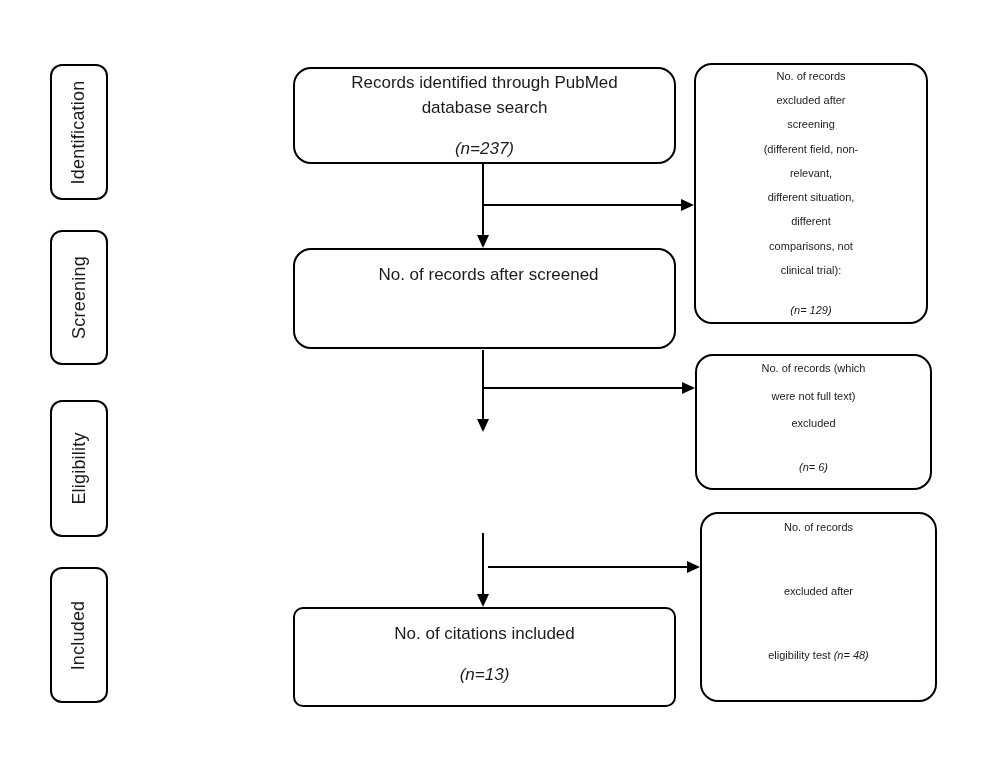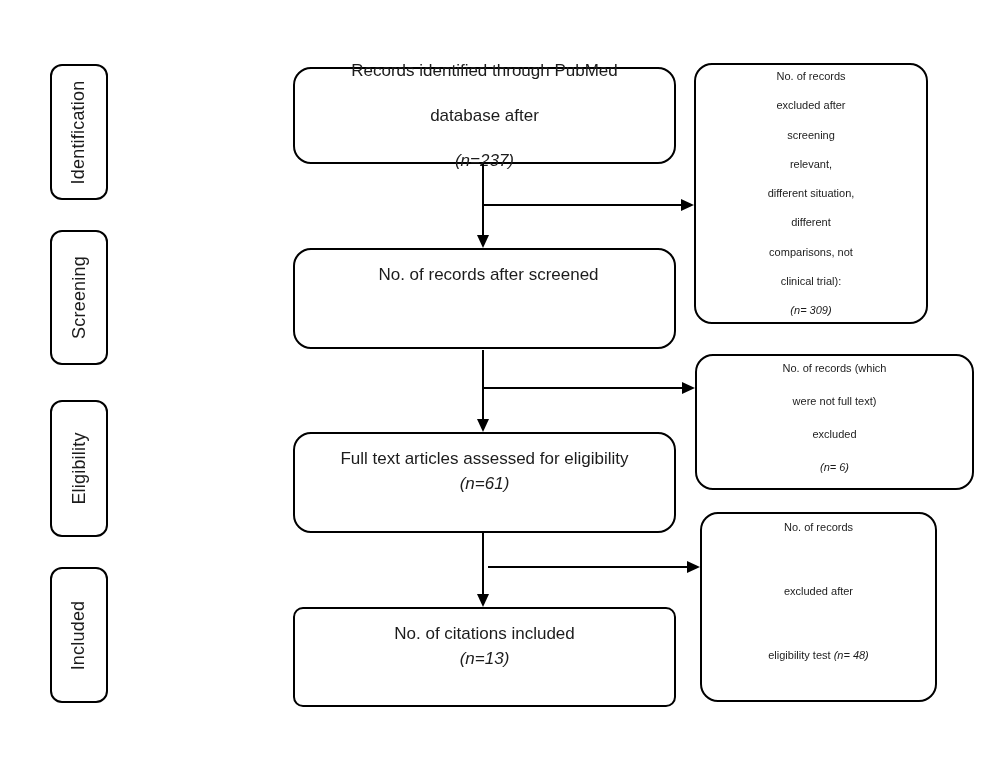--- a/index.html
+++ b/index.html
@@ -33,35 +33,34 @@
     letter-spacing: 0.2px;
   }
   
   .main-box {
     left: 293px;
     width: 383px;
     border-radius: 18px;
     font-size: 17px;
     line-height: 25px;
     text-align: center;
-    gap: 20px;
   }
   .main-box.centered { display: flex; flex-direction: column; align-items: center; justify-content: center; }
   .main-box.top-aligned { padding-top: 12px; }
   
   .exc-box {
     border-radius: 18px;
     font-size: 11px;
     text-align: center;
     display: flex;
     flex-direction: column;
     align-items: center;
     justify-content: space-between;
   }
-  .italic { font-style: italic; }
+  .italic { font-style: italic; margin-top: 16px; }
   
   .vline { position: absolute; width: 2px; background: #000000; }
   .hline { position: absolute; height: 2px; background: #000000; }
   .head-down {
     position: absolute; width: 0; height: 0;
     border-left: 6px solid transparent;
     border-right: 6px solid transparent;
     border-top: 13px solid #000000;
   }
   .head-right {
@@ -84,51 +83,48 @@
   </div>
   <div class="box stage-box" style="top:400px;height:137px;">
     <span>Eligibility</span>
   </div>
   <div class="box stage-box" style="top:567px;height:136px;">
     <span>Included</span>
   </div>
 
   <div class="box main-box centered" style="top:67px;height:97px;">
     <div>Records identified through PubMed</div>
-    <div>database after</div>
+    <div>database search</div>
     <div class="italic">(n=237)</div>
   </div>
 
   <div class="box main-box top-aligned" style="top:248px;height:101px;padding-left:8px;">
     <div>No. of records after screened</div>
   </div>
 
-  <div class="box main-box top-aligned" style="top:432px;height:101px;">
-    <div>Full text articles assessed for eligibility</div>
-    <div class="italic">(n=61)</div>
-  </div>
 
   <div class="box main-box top-aligned" style="top:607px;height:100px;border-radius:10px;">
     <div>No. of citations included</div>
     <div class="italic">(n=13)</div>
   </div>
 
   <div class="box exc-box" style="left:694px;top:63px;width:234px;height:261px;line-height:23px;">
     <div>No. of records</div>
     <div>excluded after</div>
     <div>screening</div>
+    <div>(different field, non-</div>
     <div>relevant,</div>
     <div>different situation,</div>
     <div>different</div>
     <div>comparisons, not</div>
     <div>clinical trial):</div>
-    <div class="italic">(n= 309)</div>
+    <div class="italic">(n= 129)</div>
   </div>
 
-  <div class="box exc-box" style="left:695px;top:354px;width:279px;height:136px;line-height:25px;padding-bottom:8px;">
+  <div class="box exc-box" style="left:695px;top:354px;width:237px;height:136px;line-height:25px;padding-bottom:8px;">
     <div>No. of records (which</div>
     <div>were not full text)</div>
     <div>excluded</div>
     <div class="italic">(n= 6)</div>
   </div>
 
   <div class="box exc-box" style="left:700px;top:512px;width:237px;height:190px;line-height:26px;padding-bottom:32px;">
     <div>No. of records</div>
     <div>excluded after</div>
     <div><span>eligibility test </span><span class="italic">(n= 48)</span></div>

